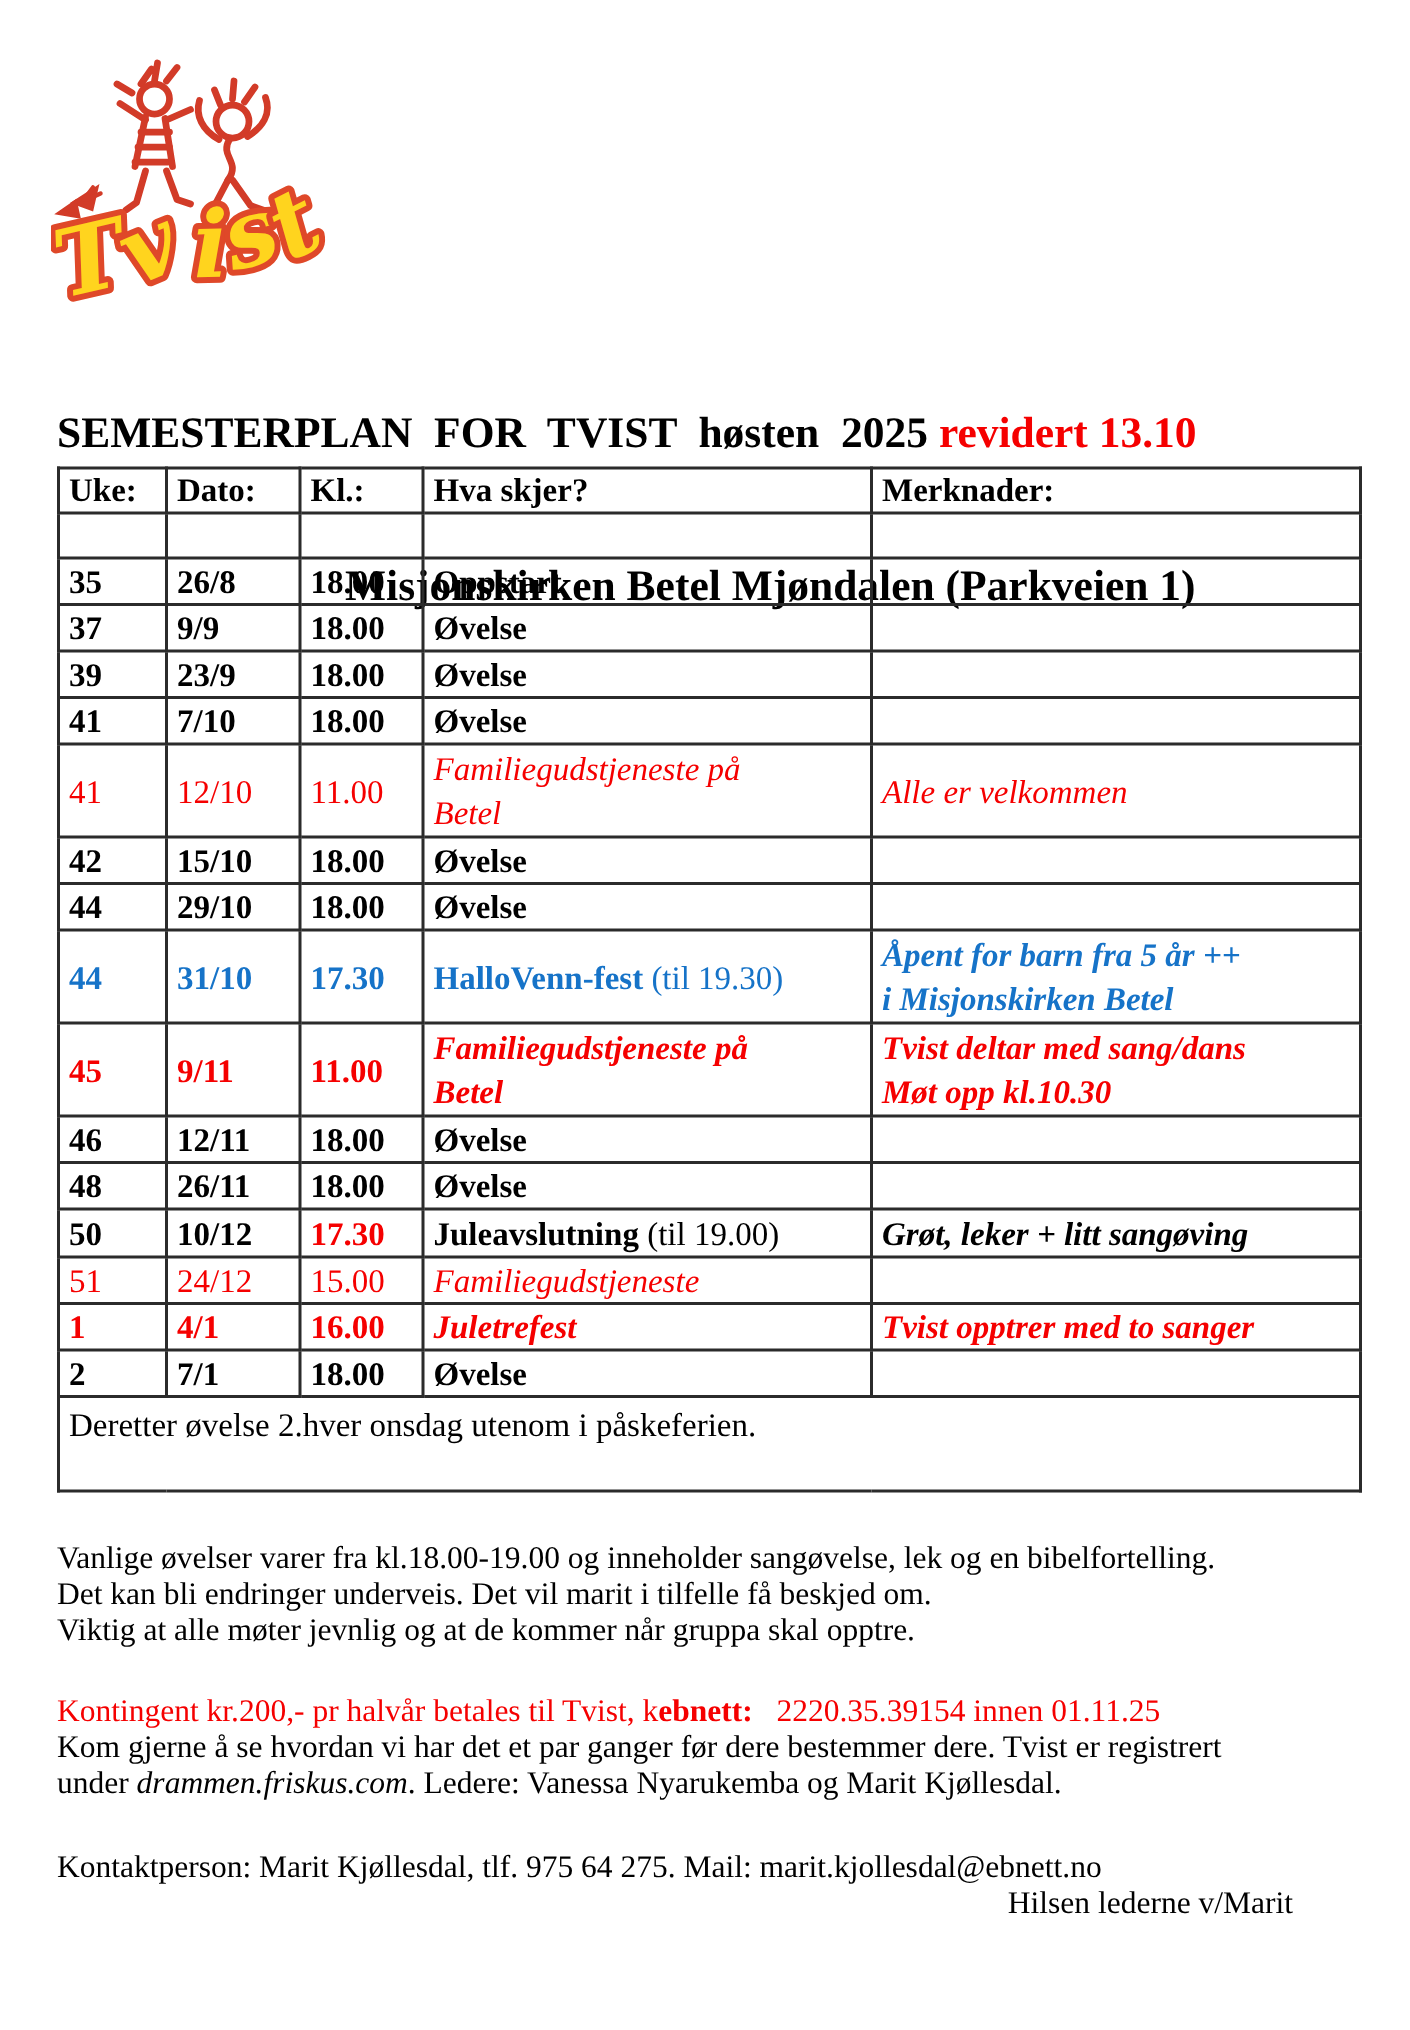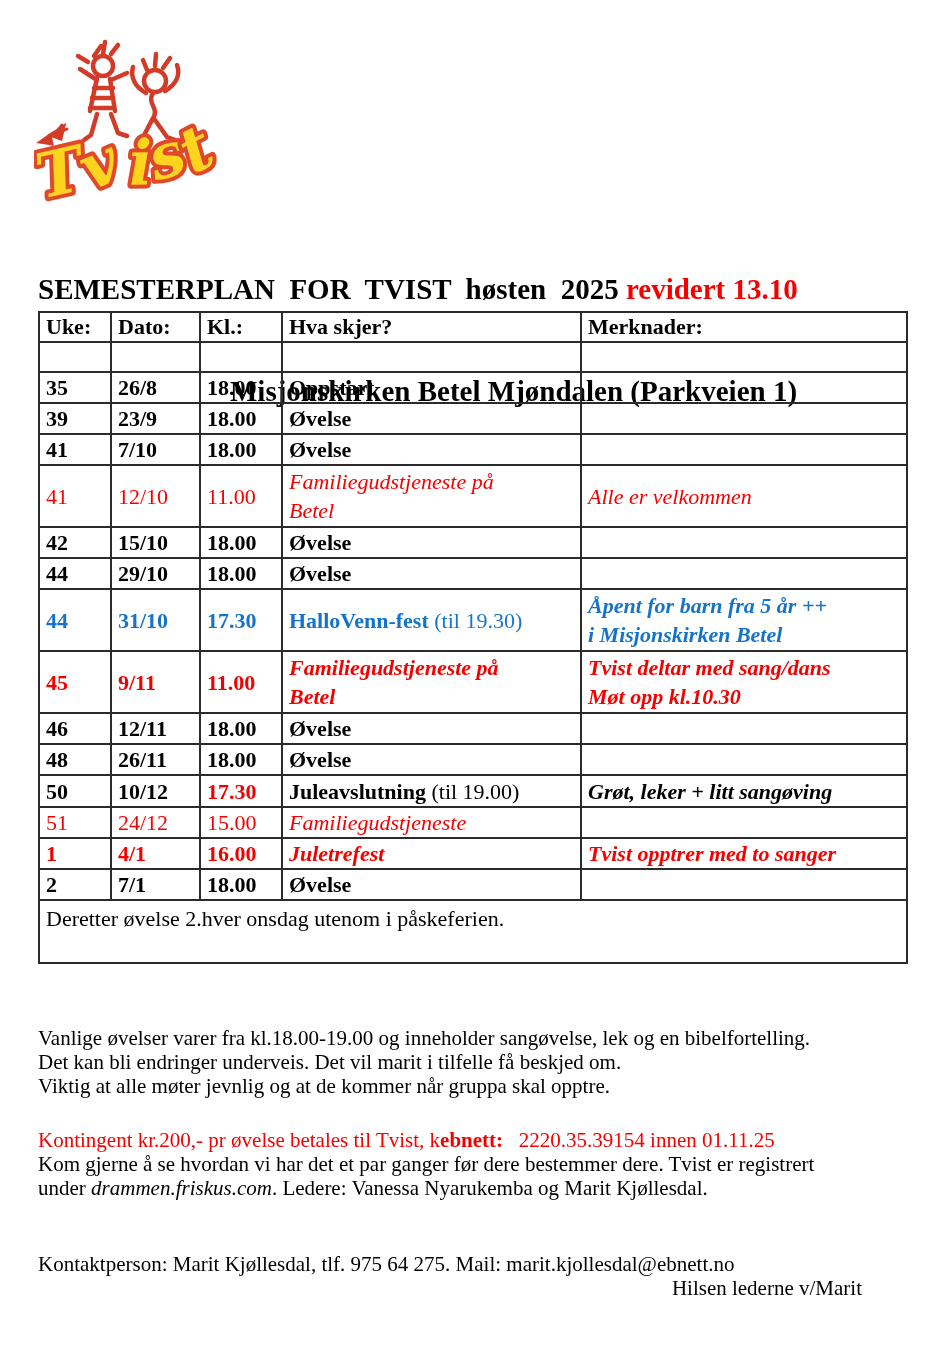--- a/index.html
+++ b/index.html
@@ -30,21 +30,21 @@
   .s-ri{color:var(--red);font-style:italic;font-weight:400;}
   .s-rbi{color:var(--red);font-weight:700;font-style:italic;}
   .s-bb{color:var(--blue);font-weight:700;}
   .s-bn{color:var(--blue);font-weight:400;}
   .s-bbi{color:var(--blue);font-weight:700;font-style:italic;}
   
   .notes{position:absolute;left:38px;top:1026px;width:868px;
     font-size:21px;line-height:24px;}
   .notes p{margin:0 0 30px 0;white-space:pre-wrap;}
   .notes p.fee{margin-bottom:0;}
-  .notes p.reg{margin-bottom:52px;}
+  .notes p.reg{margin-bottom:32px;}
   .red-txt{color:var(--red);}
   .signoff{display:block;text-align:right;padding-right:44px;}
 </style>
 </head>
 <body>
 
 <div class="logo">
   <svg width="205" height="168" viewBox="0 0 205 168">
 
     <g style="stroke:var(--figure-red);fill:var(--figure-red);" stroke-width="3" stroke-linecap="round">
@@ -106,20 +106,27 @@
         <td></td>
       </tr>
       <tr style="height: 31px;">
         <td class="s-b">35</td>
         <td class="s-b">26/8</td>
         <td class="s-b">18.00</td>
         <td><span class="s-b">Oppstart</span></td>
         <td></td>
       </tr>
       <tr style="height: 31px;">
+        <td class="s-b">37</td>
+        <td class="s-b">9/9</td>
+        <td class="s-b">18.00</td>
+        <td><span class="s-b">Øvelse</span></td>
+        <td></td>
+      </tr>
+      <tr style="height: 31px;">
         <td class="s-b">39</td>
         <td class="s-b">23/9</td>
         <td class="s-b">18.00</td>
         <td><span class="s-b">Øvelse</span></td>
         <td></td>
       </tr>
       <tr style="height: 31px;">
         <td class="s-b">41</td>
         <td class="s-b">7/10</td>
         <td class="s-b">18.00</td>
@@ -204,16 +211,16 @@
         <td></td>
       </tr>
       <tr>
         <td colspan="5" class="span-note">Deretter øvelse 2.hver onsdag utenom i påskeferien.</td>
       </tr>
     </tbody>
 </table>
 
 <div class="notes">
   <p><span>Vanlige øvelser varer fra kl.18.00-19.00 og inneholder sangøvelse, lek og en bibelfortelling.</span><br><span>Det kan bli endringer underveis. Det vil marit i tilfelle få beskjed om.</span><br><span>Viktig at alle møter jevnlig og at de kommer når gruppa skal opptre.</span></p>
-  <p class="fee"><span class="red-txt">Kontingent kr.200,- pr øvelse betales til Tvist, k</span><span class="red-txt" style="font-weight:700">ebnett:</span><span class="red-txt">   2220.35.39154 innen 01.11.25</span></p>
+  <p class="fee"><span class="red-txt">Kontingent kr.200,- pr halvår betales til Tvist, k</span><span class="red-txt" style="font-weight:700">ebnett:</span><span class="red-txt">   2220.35.39154 innen 01.11.25</span></p>
   <p class="reg"><span>Kom gjerne å se hvordan vi har det et par ganger før dere bestemmer dere. Tvist er registrert</span><br><span>under </span><i>drammen.friskus.com</i><span>. Ledere: Vanessa Nyarukemba og Marit Kjøllesdal.</span></p>
   <p><span>Kontaktperson: Marit Kjøllesdal, tlf. 975 64 275. Mail: marit.kjollesdal@ebnett.no</span><span class="signoff">Hilsen lederne v/Marit</span></p>
 </div>
 
 </body></html>

